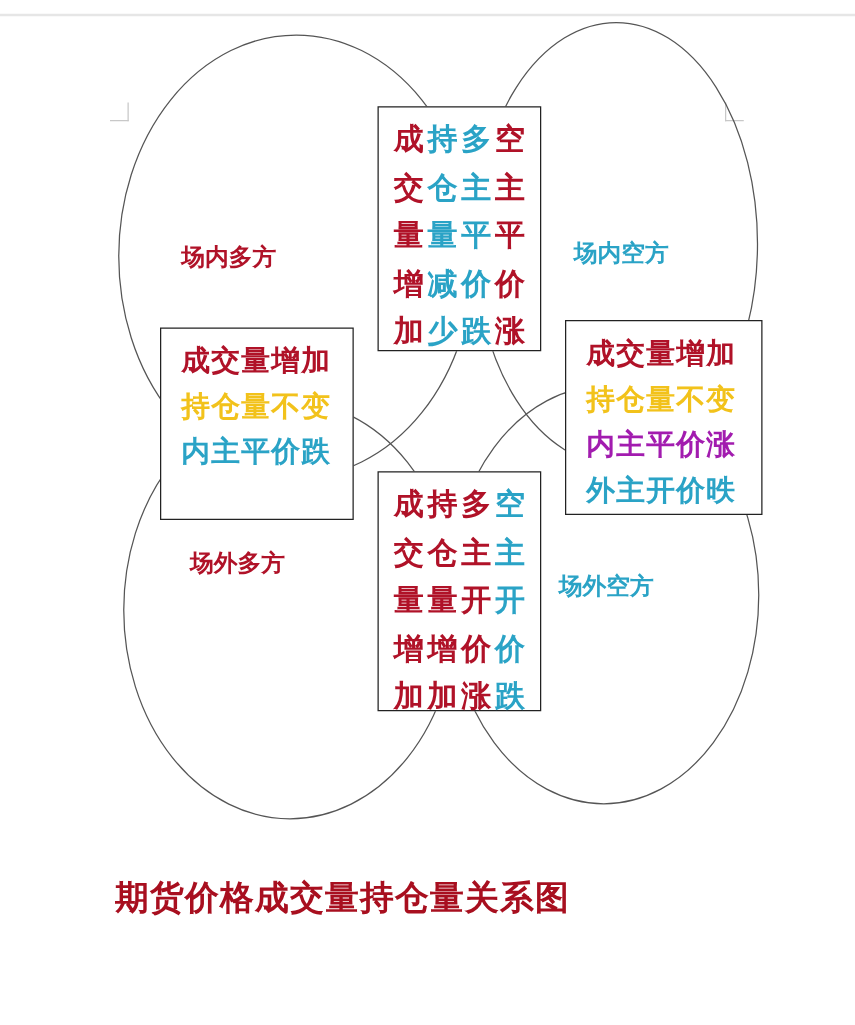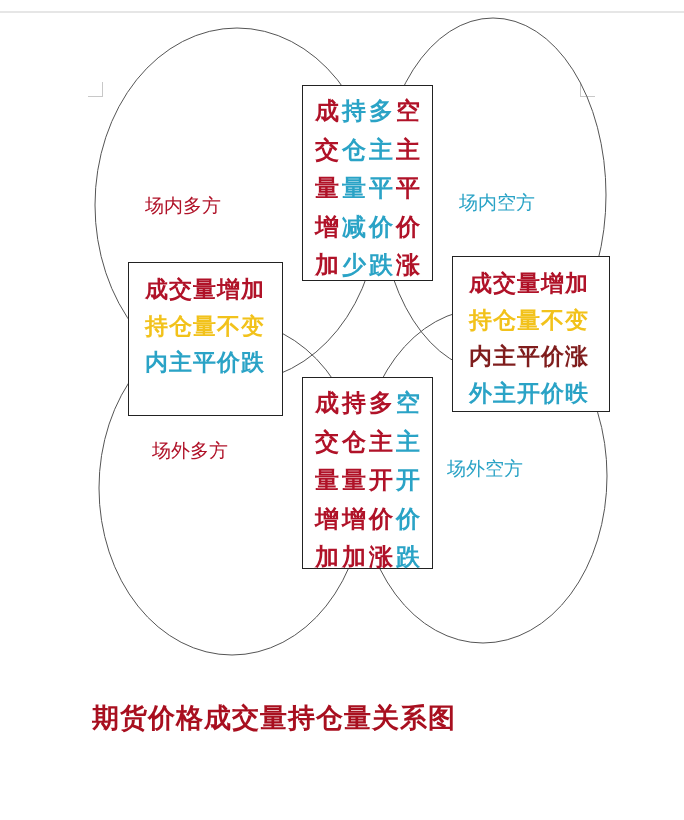--- a/index.html
+++ b/index.html
@@ -9,21 +9,21 @@
   .corner { position:absolute; width:14px; height:14px; border-color:#c8c8c8; border-style:solid; border-width:0; }
   .corner.tl { left:88px; top:82px; border-right-width:1px; border-bottom-width:1px; }
   .corner.tr { left:580px; top:82px; border-left-width:1px; border-bottom-width:1px; }
   svg.shapes { position:absolute; left:0; top:0; }
   .box { position:absolute; background:#fff; border:1.5px solid #222; box-sizing:border-box; }
   .vbox { display:flex; flex-direction:row; justify-content:center; padding-top:6px; }
   .vcol { display:flex; flex-direction:column; width:27px; align-items:center; }
   .vcol span { font-size:24px; line-height:38.5px; font-weight:bold; }
   .hbox { padding:8px 0 0 16px; }
   .hrow { font-size:23px; font-weight:bold; line-height:36.5px; letter-spacing:1px; white-space:nowrap; }
-  .label { position:absolute; font-size:19px; font-weight:normal; white-space:nowrap; }
+  .label { position:absolute; font-size:19px; font-weight:bold; white-space:nowrap; }
   .title { position:absolute; left:0; width:548px; top:700px; text-align:center;
            font-size:27px; font-weight:bold; letter-spacing:1px; }
 </style>
 </head>
 <body>
 
 <div class="topline"></div>
 <div class="corner tl"></div>
 <div class="corner tr"></div>
 
@@ -100,17 +100,17 @@
     </div>
   </div>
 <div class="box hbox" id="left-box" style="left:128px; top:262px; width:155px; height:154px;">
     <div class="hrow" style="color: rgb(176, 18, 40);">成交量增加</div>
     <div class="hrow" style="color: rgb(242, 194, 27);">持仓量不变</div>
     <div class="hrow" style="color: rgb(42, 163, 198);">内主平价跌</div>
   </div>
 <div class="box hbox" id="right-box" style="left:452px; top:256px; width:158px; height:156px;">
     <div class="hrow" style="color: rgb(176, 18, 40);">成交量增加</div>
     <div class="hrow" style="color: rgb(242, 194, 27);">持仓量不变</div>
-    <div class="hrow" style="color: #7f1d1d;">内主平价涨</div>
+    <div class="hrow" style="color: #a21caf;">内主平价涨</div>
     <div class="hrow" style="color: rgb(42, 163, 198);">外主开价昳</div>
   </div>
 
 <div class="title" style="color: rgb(168, 15, 31);">期货价格成交量持仓量关系图</div>
 
 </body></html>

